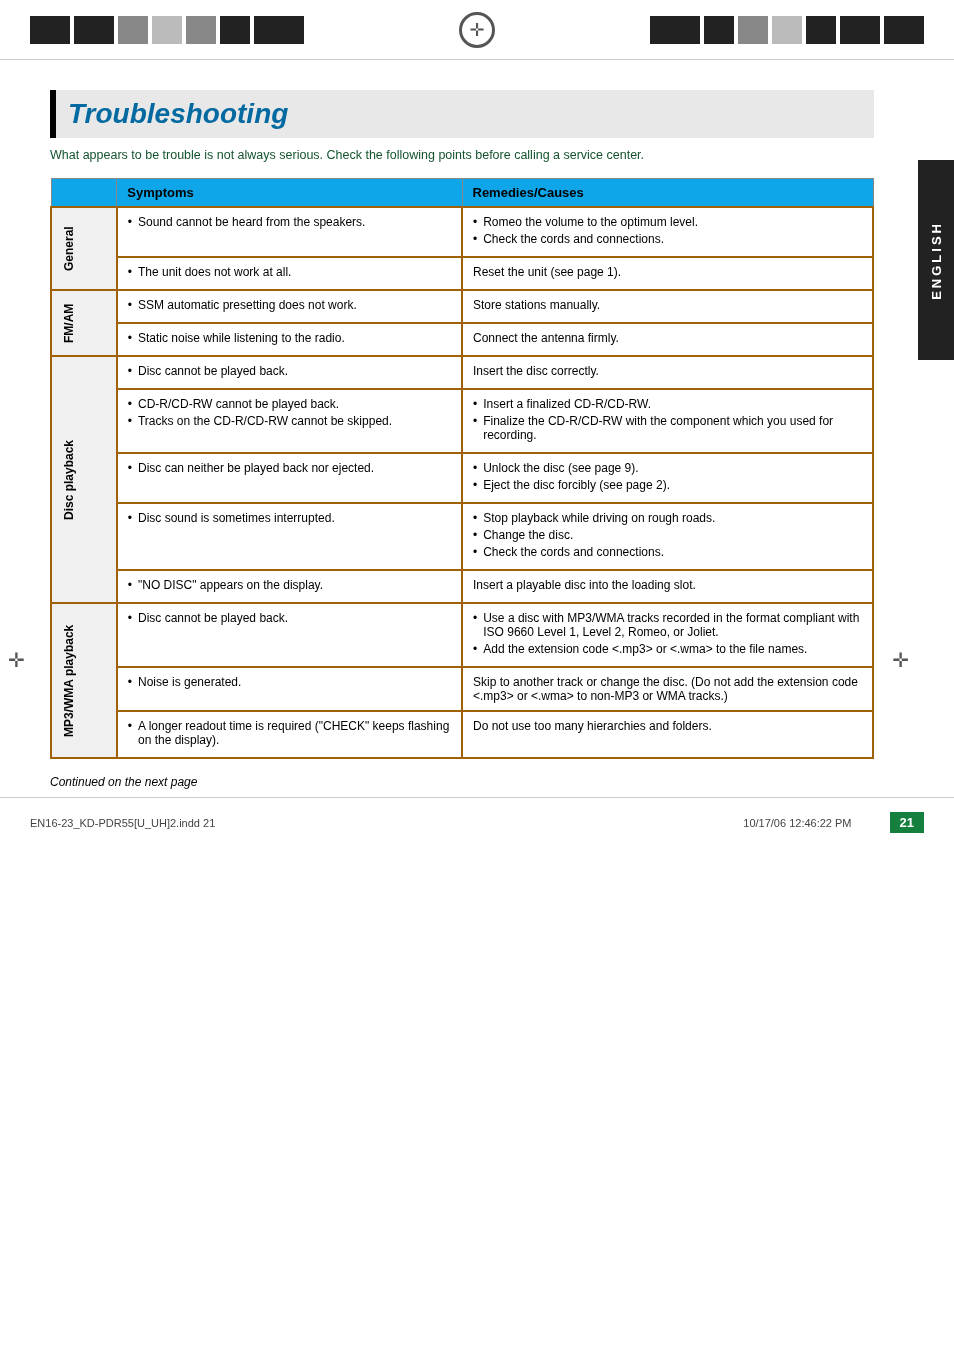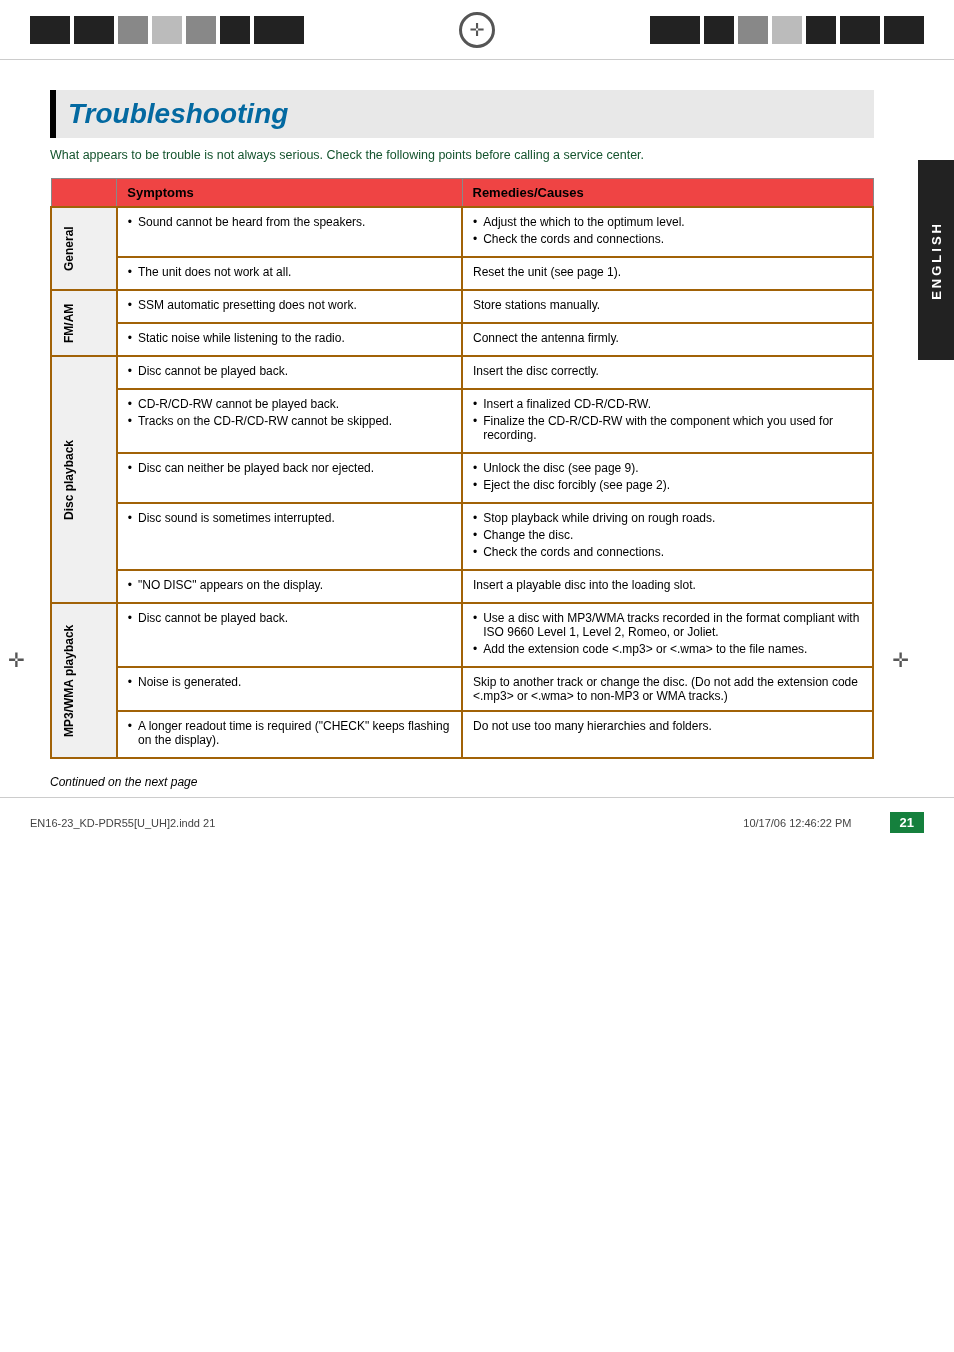--- a/index.html
+++ b/index.html
@@ -94,21 +94,21 @@
       color: #14532d;
     }
 
     
     .troubleshoot-table {
       width: 100%;
       border-collapse: collapse;
       border: 1px solid #888;
     }
     .troubleshoot-table th {
-      background: #ef4444;
+      background: #0ea5e9;
       font-weight: bold;
       font-size: 13px;
       padding: 6px 10px;
       border: 1px solid #888;
       text-align: left;
     }
     .troubleshoot-table td {
       border: 2px solid #a16207;
       padding: 7px 10px;
       font-size: 12px;
@@ -237,21 +237,21 @@
       </tr>
     </thead>
     <tbody>
 
       <tr>
         <td class="category-cell" rowspan="2">General</td>
         <td class="symptom-cell">
           <div class="bullet-item">Sound cannot be heard from the speakers.</div>
         </td>
         <td class="remedy-cell">
-          <div class="bullet-item">Adjust the which to the optimum level.</div>
+          <div class="bullet-item">Romeo the volume to the optimum level.</div>
           <div class="bullet-item">Check the cords and connections.</div>
         </td>
       </tr>
       <tr>
         <td class="symptom-cell">
           <div class="bullet-item">The unit does not work at all.</div>
         </td>
         <td class="remedy-cell">Reset the unit (see page 1).</td>
       </tr>
 

